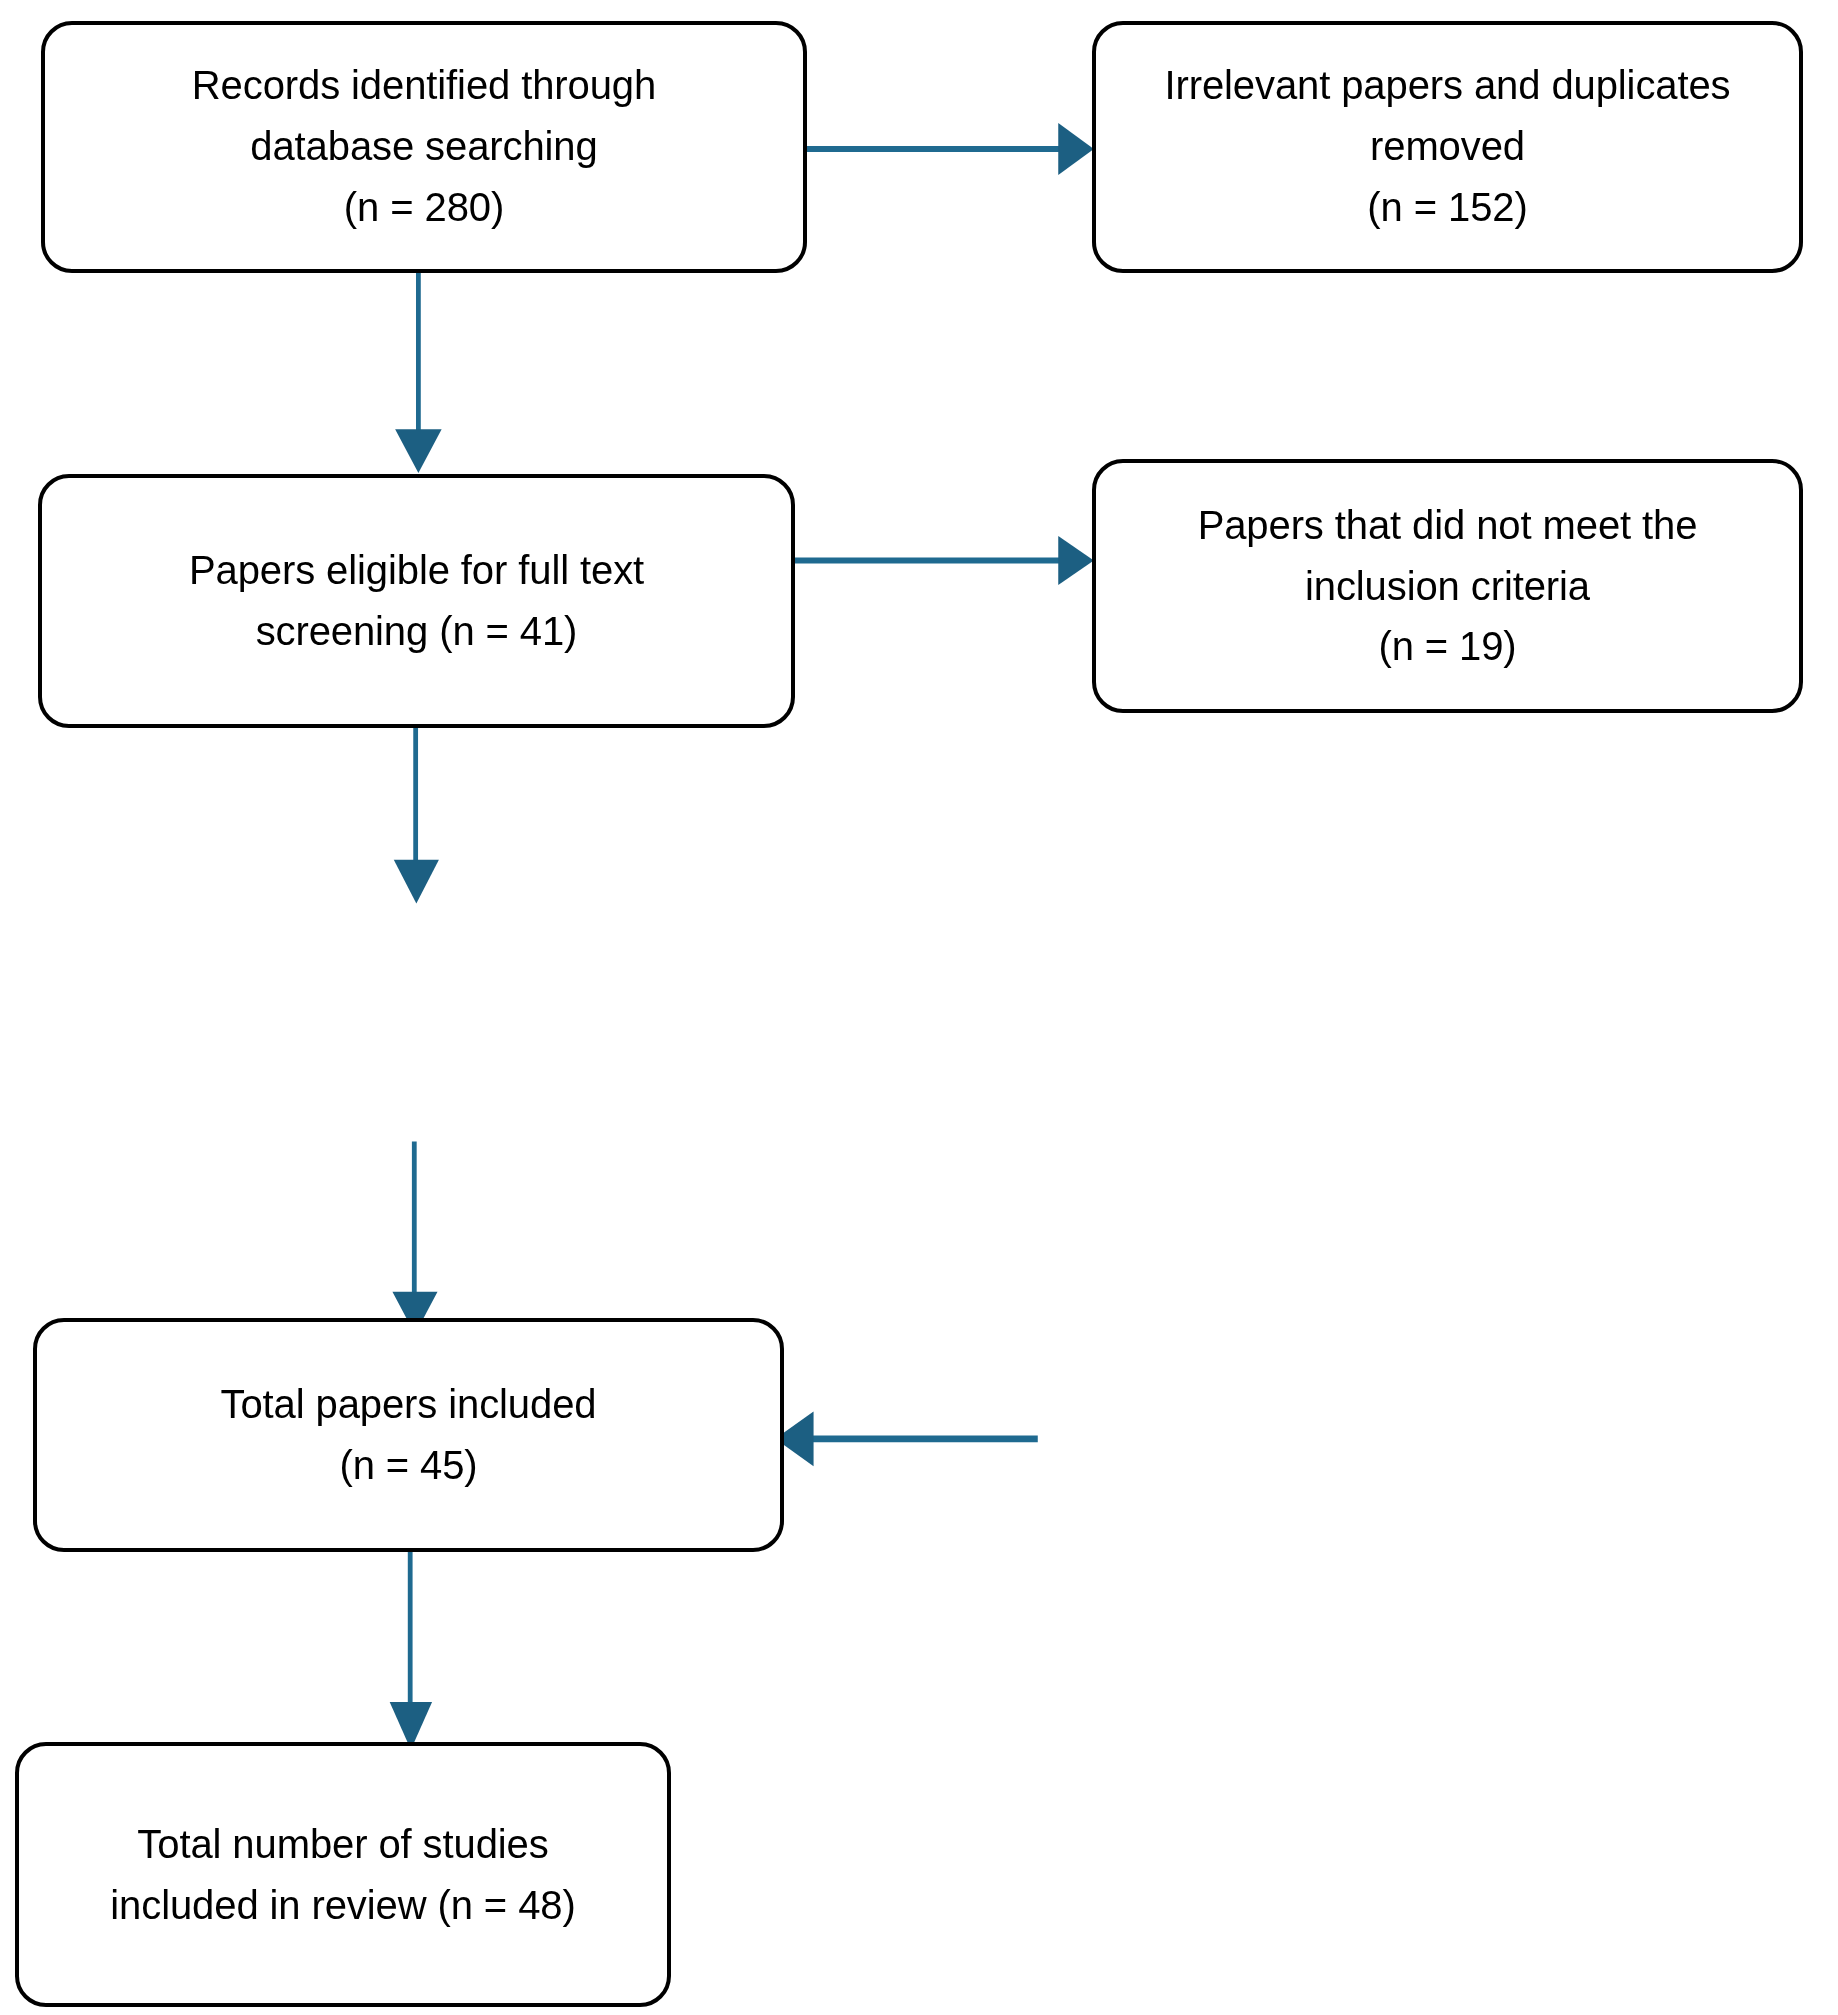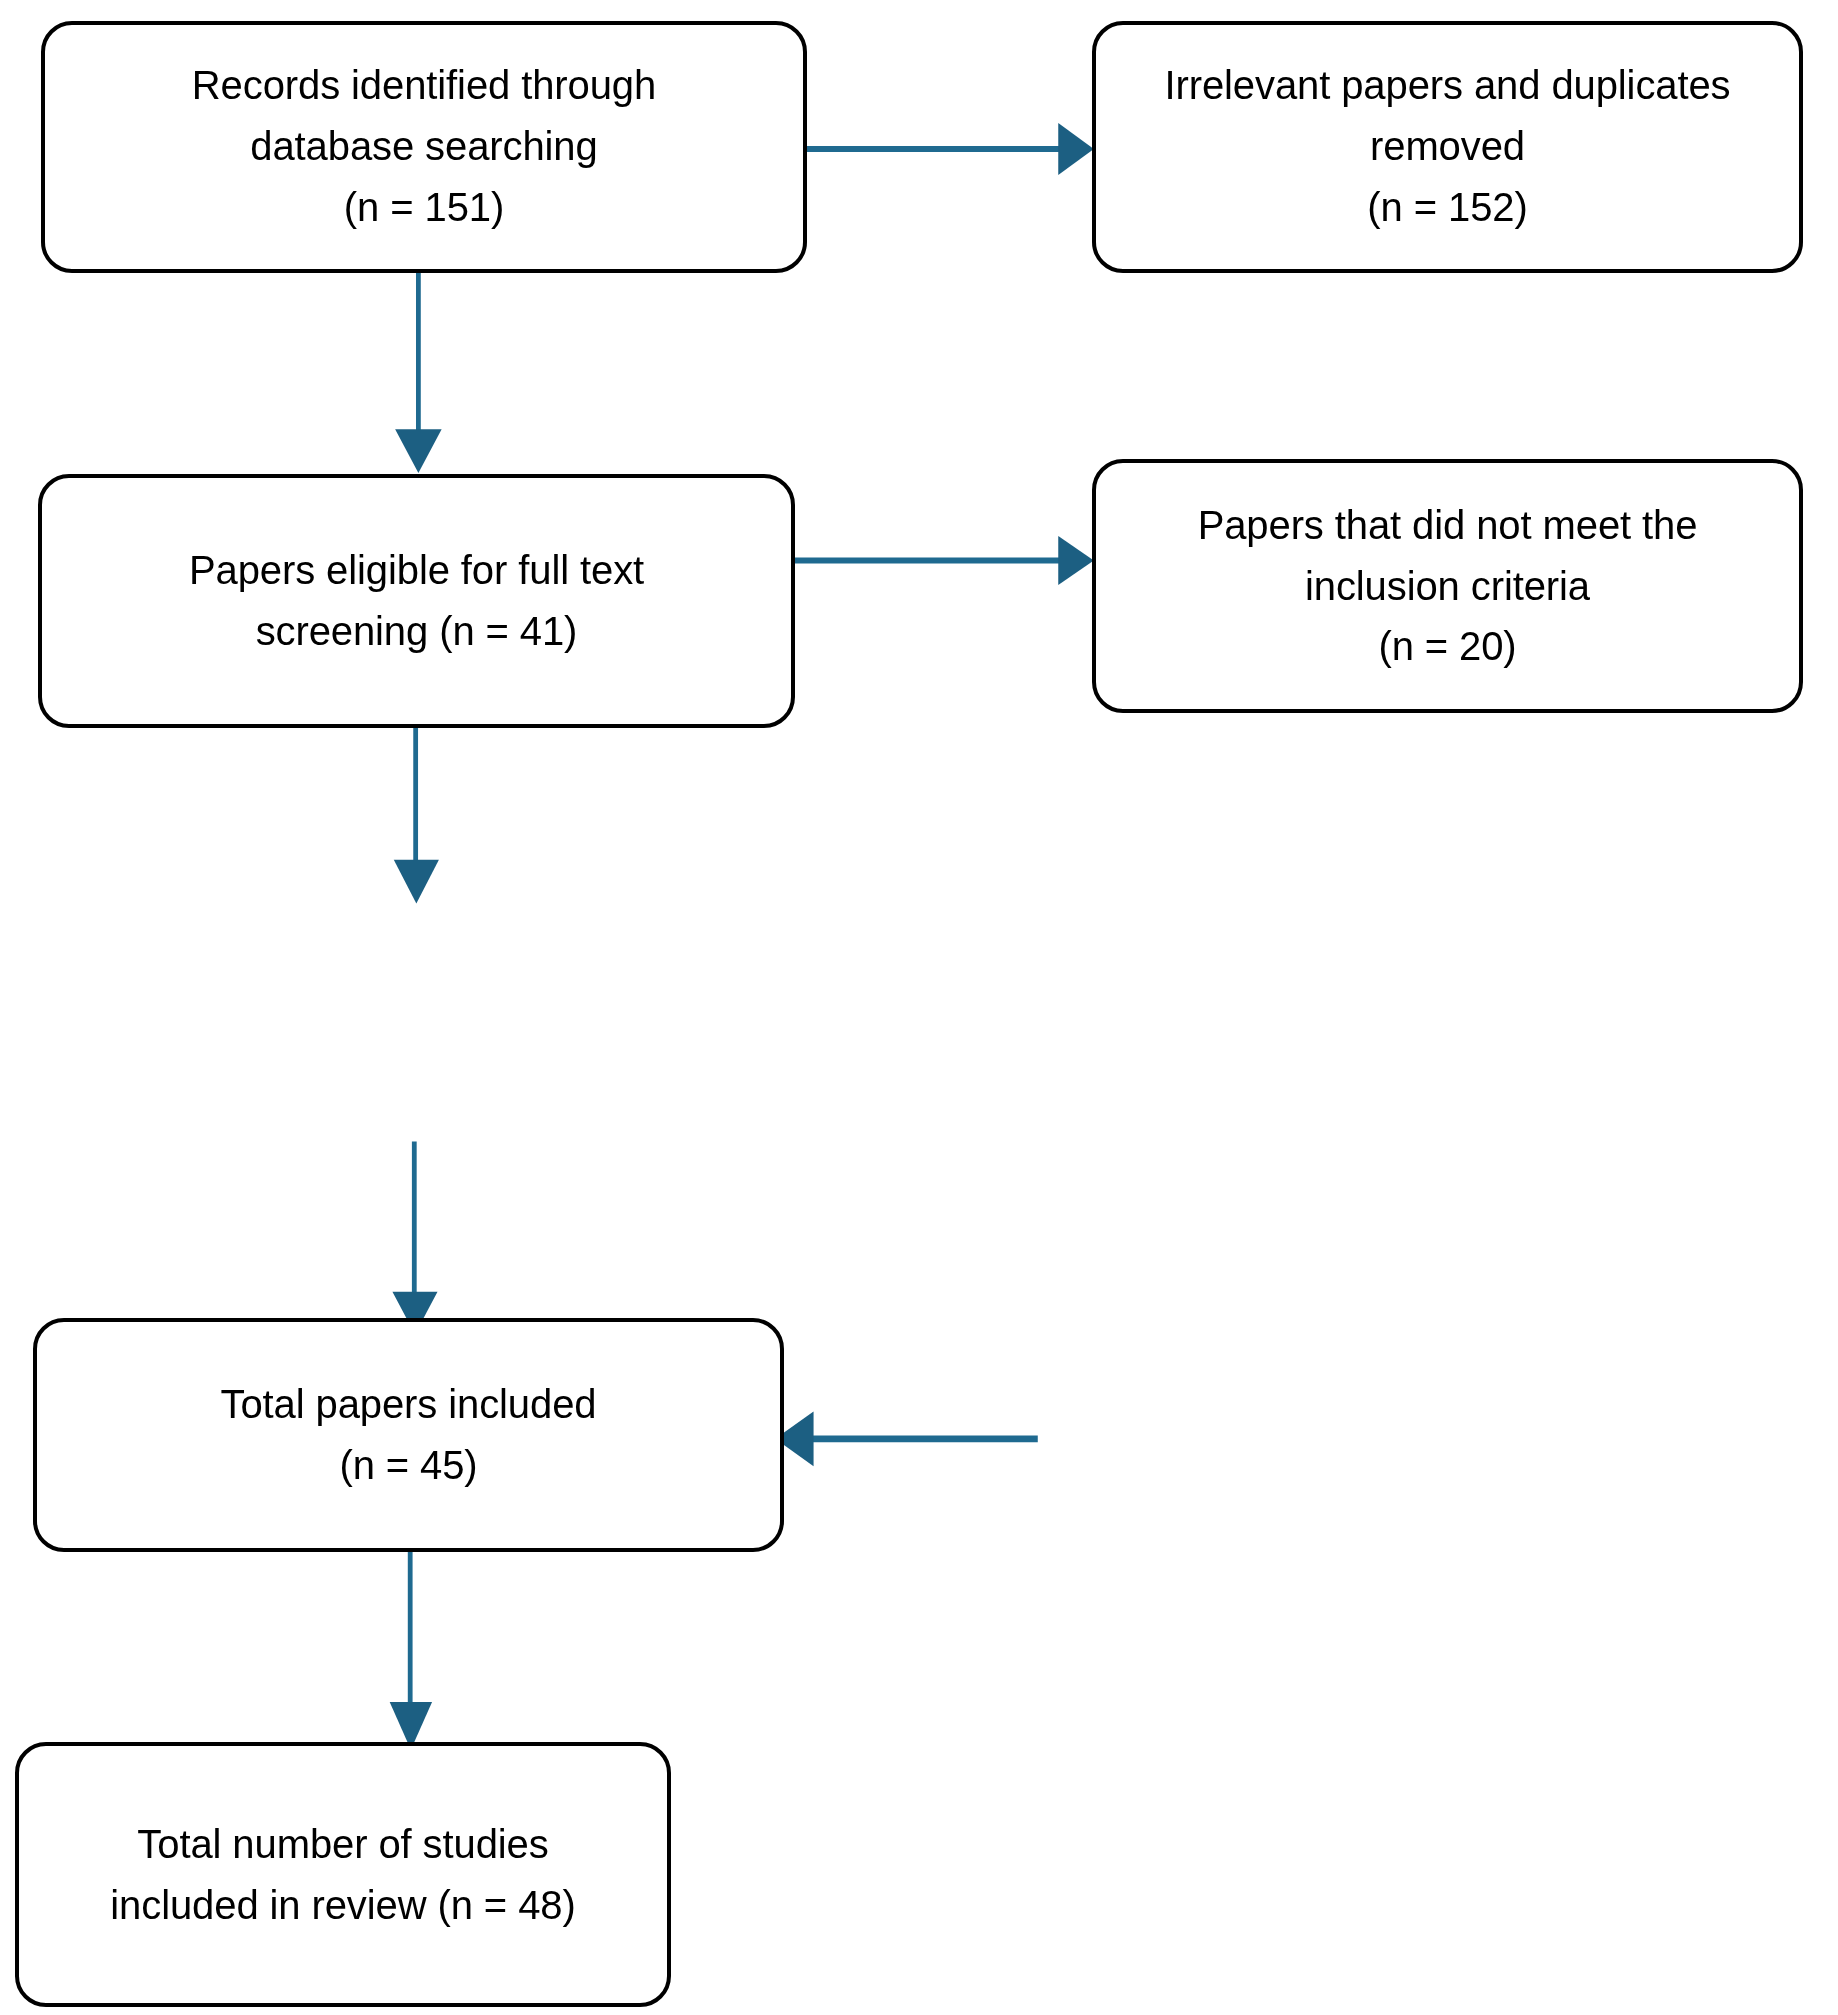--- a/index.html
+++ b/index.html
@@ -94,38 +94,38 @@
 
     <g>
       <line x1="600" y1="2270" x2="600" y2="2500" stroke="#1F6A90" stroke-width="7"></line>
       <polygon points="570,2490 632,2490 601,2560" fill="#1C5F82"></polygon>
     </g>
   </svg>
 
   <div class="node-box" id="box-records">
     <span class="node-text">Records identified through
 database searching
-(n = 151)</span>
+(n = 280)</span>
   </div>
 
   <div class="node-box" id="box-irrelevant">
     <span class="node-text">Irrelevant papers and duplicates
 removed
 (n = 152)</span>
   </div>
 
   <div class="node-box" id="box-eligible-fulltext">
     <span class="node-text">Papers eligible for full text
 screening (n = 41)</span>
   </div>
 
   <div class="node-box" id="box-no-inclusion">
     <span class="node-text">Papers that did not meet the
 inclusion criteria
-(n = 20)</span>
+(n = 19)</span>
   </div>
 
 
   <div class="node-box" id="box-total-papers">
     <span class="node-text">Total papers included
 (n = 45)</span>
   </div>
 
 
   <div class="node-box" id="box-total-studies">

